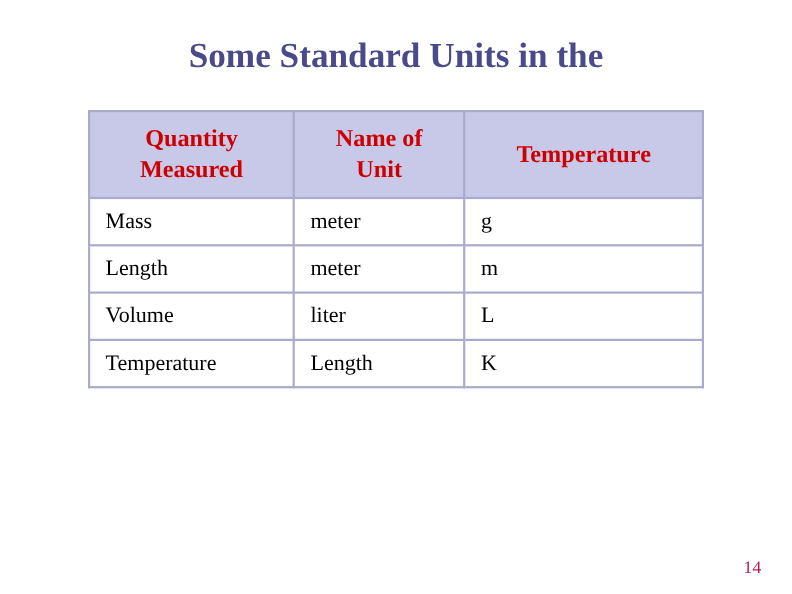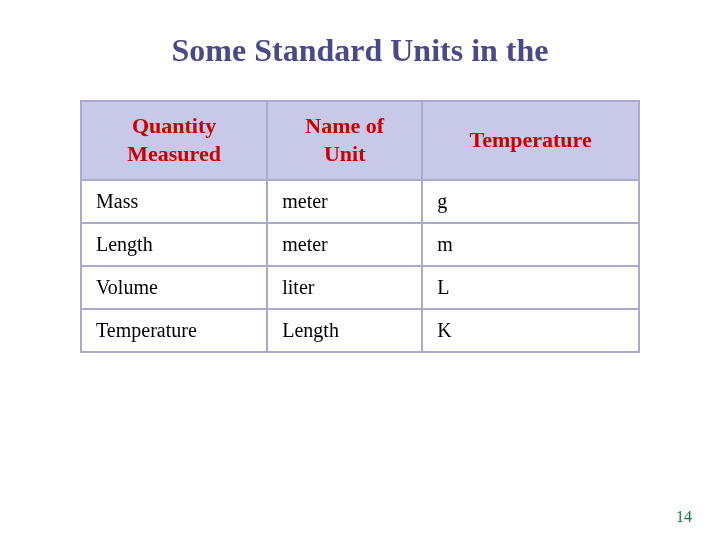--- a/index.html
+++ b/index.html
@@ -50,21 +50,21 @@
       padding: 9px 14px;
       border: 2px solid #aaaacc;
       background: #ffffff;
     }
 
     .page-number {
       position: absolute;
       bottom: 14px;
       right: 28px;
       font-size: 16px;
-      color: #15803d;
+      color: #be185d;
     }
   </style>
 </head>
 <body>
 
 <h1 class="title">
   <span>Some Standard Units in the</span><br>
 </h1>
 
 <table>

